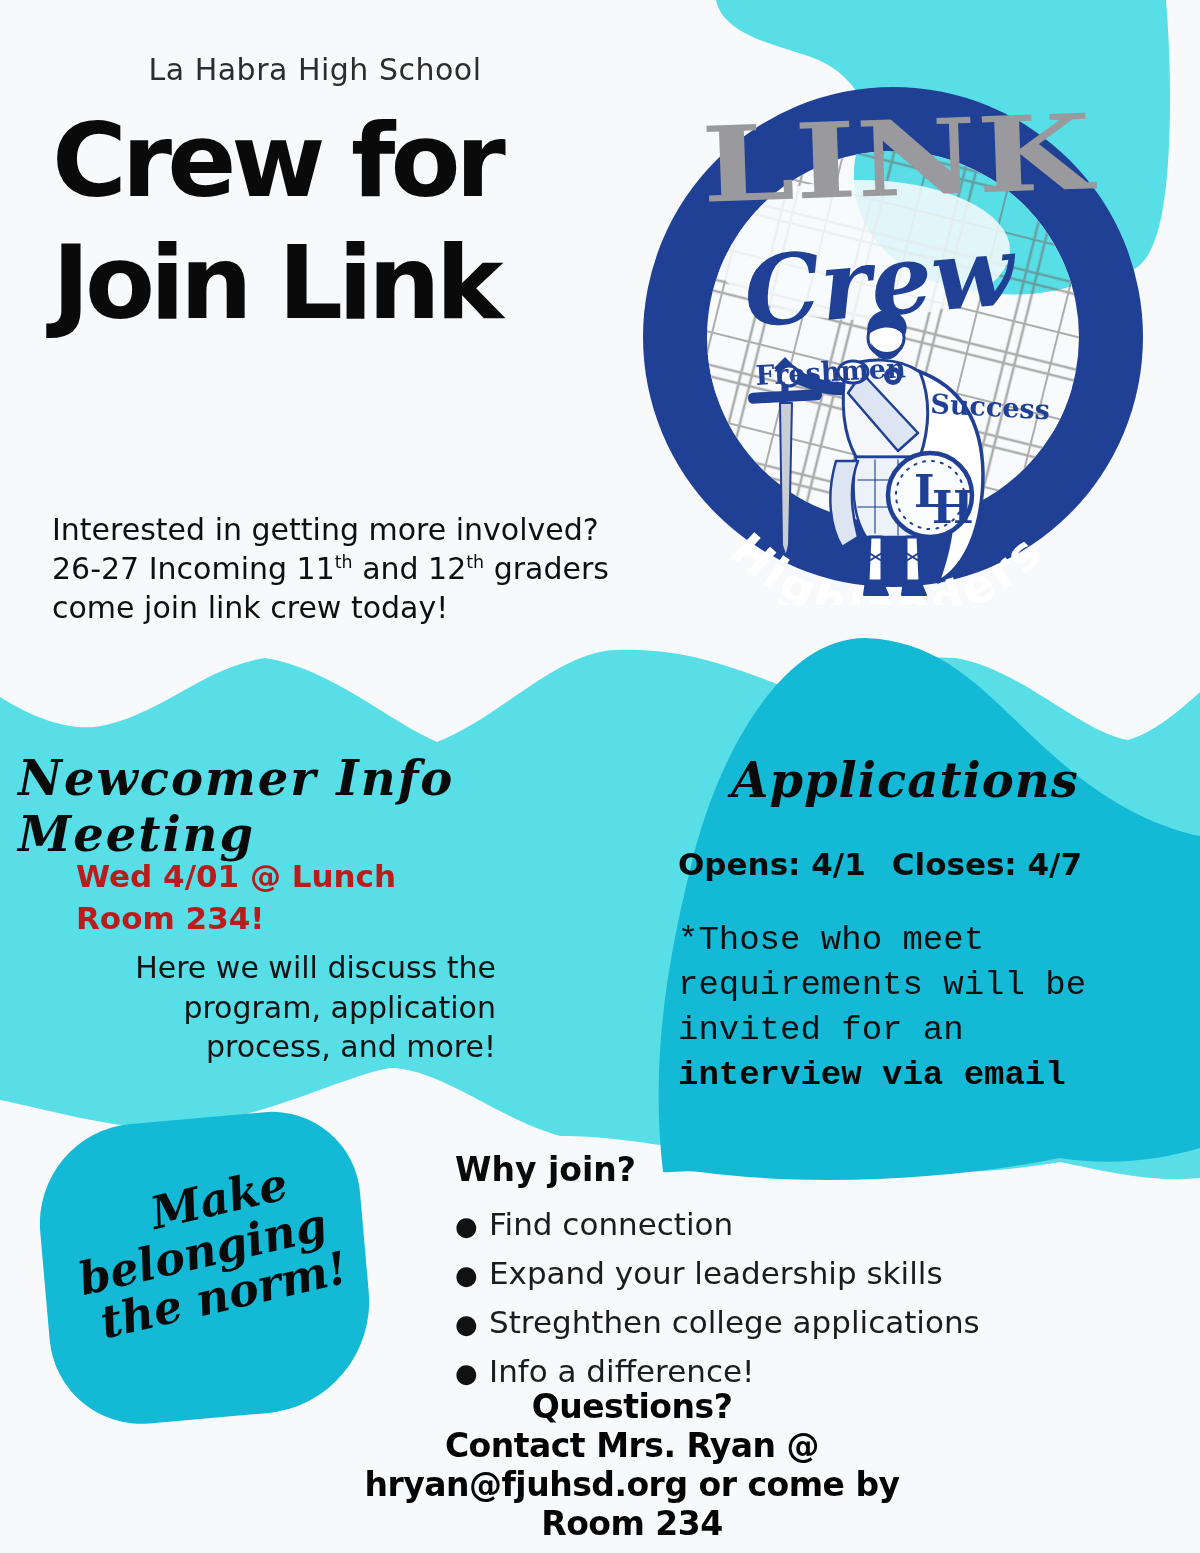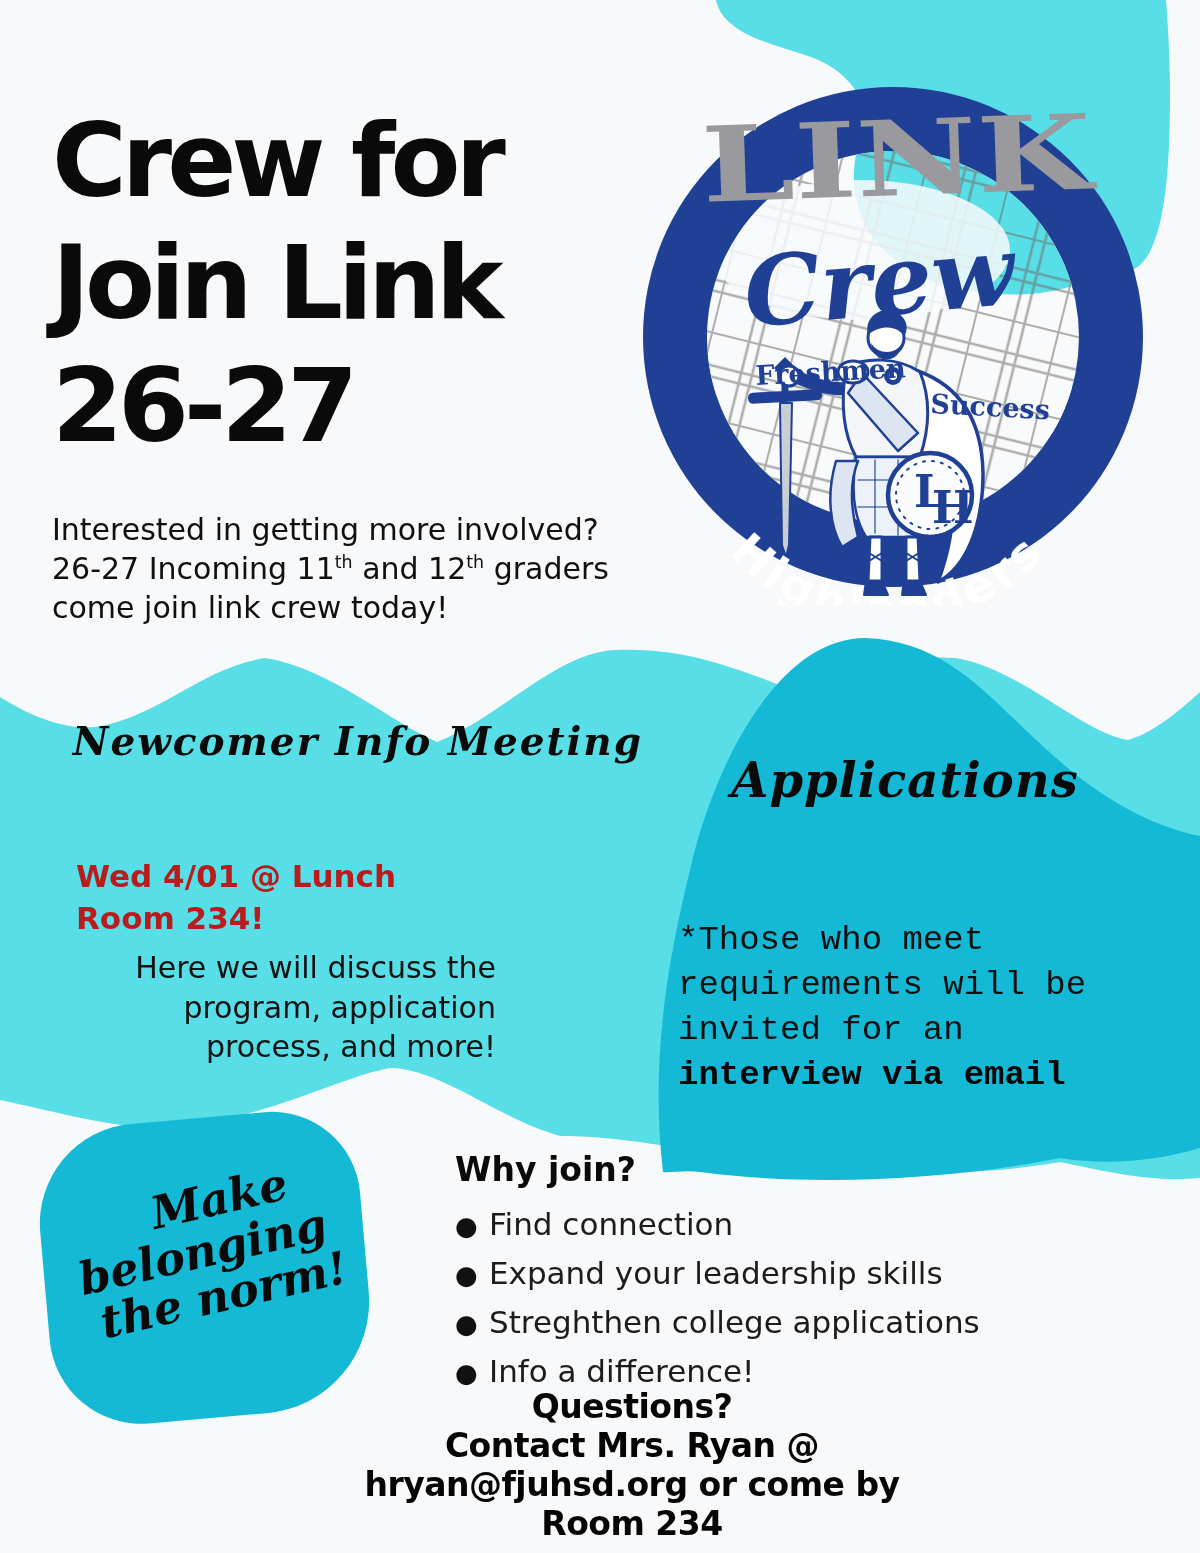--- a/index.html
+++ b/index.html
@@ -5,21 +5,21 @@
   html,body{margin:0;padding:0;}
   body{font-family:"DejaVu Sans","Liberation Sans",sans-serif;}
   .page{position:relative;width:1200px;height:1553px;background:#f7f9fb;overflow:hidden;}
   .abs{position:absolute;}
   svg{display:block;}
   .school{left:55px;top:52px;width:520px;text-align:center;font-size:30px;color:#2d2d2d;letter-spacing:.5px;}
   .title{left:52px;top:100px;width:620px;font-size:102px;font-weight:bold;color:#0a0a0a;line-height:1.20;letter-spacing:-5px;}
   .intro{left:52px;top:510px;width:585px;font-size:30px;color:#101010;line-height:1.30;}
   .intro sup{font-size:.58em;}
   .brush{font-family:"DejaVu Serif","Liberation Serif",serif;font-style:italic;font-weight:bold;color:#0a0a0a;}
-  .meet-head{left:18px;top:718px;width:625px;text-align:right;font-size:39px;letter-spacing:2px;}
+  .meet-head{left:18px;top:750px;width:625px;text-align:left;font-size:48px;letter-spacing:2px;}
   .app-head{left:690px;top:752px;width:430px;text-align:center;font-size:48px;letter-spacing:1px;}
   .meet-when{left:76px;top:856px;font-size:31px;font-weight:bold;color:#b91c1c;line-height:1.35;}
   .meet-details{left:76px;top:948px;width:420px;font-size:30px;color:#131313;line-height:1.32;text-align:right;}
   .opens-line{left:678px;top:846px;font-size:31px;font-weight:bold;color:#0b0b0b;}
   .opens-line .gap{display:inline-block;width:26px;}
   .app-note{left:678px;top:918px;width:440px;font-size:34px;color:#101010;line-height:1.32;font-family:Liberation Mono, monospace;}
   .app-note b{font-weight:bold;color:#060606;}
   .motto-blob{left:44px;top:1118px;width:322px;height:300px;background:#14b9d6;border-radius:100px 88px 112px 92px;transform:rotate(-5deg);}
   .motto-text{left:10px;top:62px;width:300px;text-align:center;transform:rotate(-8deg);font-size:45px;line-height:1.06;color:#0a0a0a;}
   .motto-text .l1{margin-left:56px;}
@@ -161,35 +161,36 @@
 
     <text x="268" y="120" text-anchor="middle" font-family="DejaVu Serif, Liberation Serif, serif" font-weight="bold" font-size="104" fill="#9A9A9E" textLength="390" lengthAdjust="spacingAndGlyphs" transform="rotate(-2 268 120)">LINK</text>
     <text x="252" y="240" text-anchor="middle" font-family="DejaVu Serif, Liberation Serif, serif" font-style="italic" font-weight="bold" font-size="96" fill="#1F4095" transform="rotate(-5 252 240)">Crew</text>
     <text x="126" y="310" font-family="DejaVu Serif, Liberation Serif, serif" font-weight="bold" font-size="27" fill="#1F4095" transform="rotate(-3 126 310)">Freshmen</text>
     <text x="300" y="338" font-family="DejaVu Serif, Liberation Serif, serif" font-weight="bold" font-size="27" fill="#1F4095" transform="rotate(3 300 338)">Success</text>
     <text font-family="DejaVu Sans, Liberation Sans, sans-serif" font-weight="bold" font-size="46" fill="#ffffff" letter-spacing="4">
       <textPath href="#arcBottom" startOffset="50%" text-anchor="middle">Highlanders</textPath>
     </text>
   </svg>
 
+  <div class="abs school">La Habra High School</div>
   <div class="abs title">
     <div>Crew for</div>
     <div>Join Link</div>
-    <div>26-27</div>
   </div>
   <div class="abs intro"><span>Interested in getting more involved? 26-27 Incoming 11</span><sup>th</sup><span> and 12</span><sup>th</sup><span> graders come join link crew today!</span></div>
 
   <div class="abs brush meet-head">Newcomer Info Meeting</div>
   <div class="abs meet-when">
     <div>Wed 4/01 @ Lunch</div>
     <div>Room 234!</div>
   </div>
   <div class="abs meet-details">Here we will discuss the program, application process, and more!</div>
 
   <div class="abs brush app-head">Applications</div>
+  <div class="abs opens-line"><span>Opens: 4/1</span><span class="gap"></span><span>Closes: 4/7</span></div>
   <div class="abs app-note"><span>*Those who meet requirements will be invited for an </span><b>interview via email</b></div>
 
   <div class="abs motto-blob">
     <div class="abs brush motto-text">
       <div class="l1">Make</div>
       <div class="l2">belonging</div>
       <div class="l3">the norm!</div>
     </div>
   </div>
 

